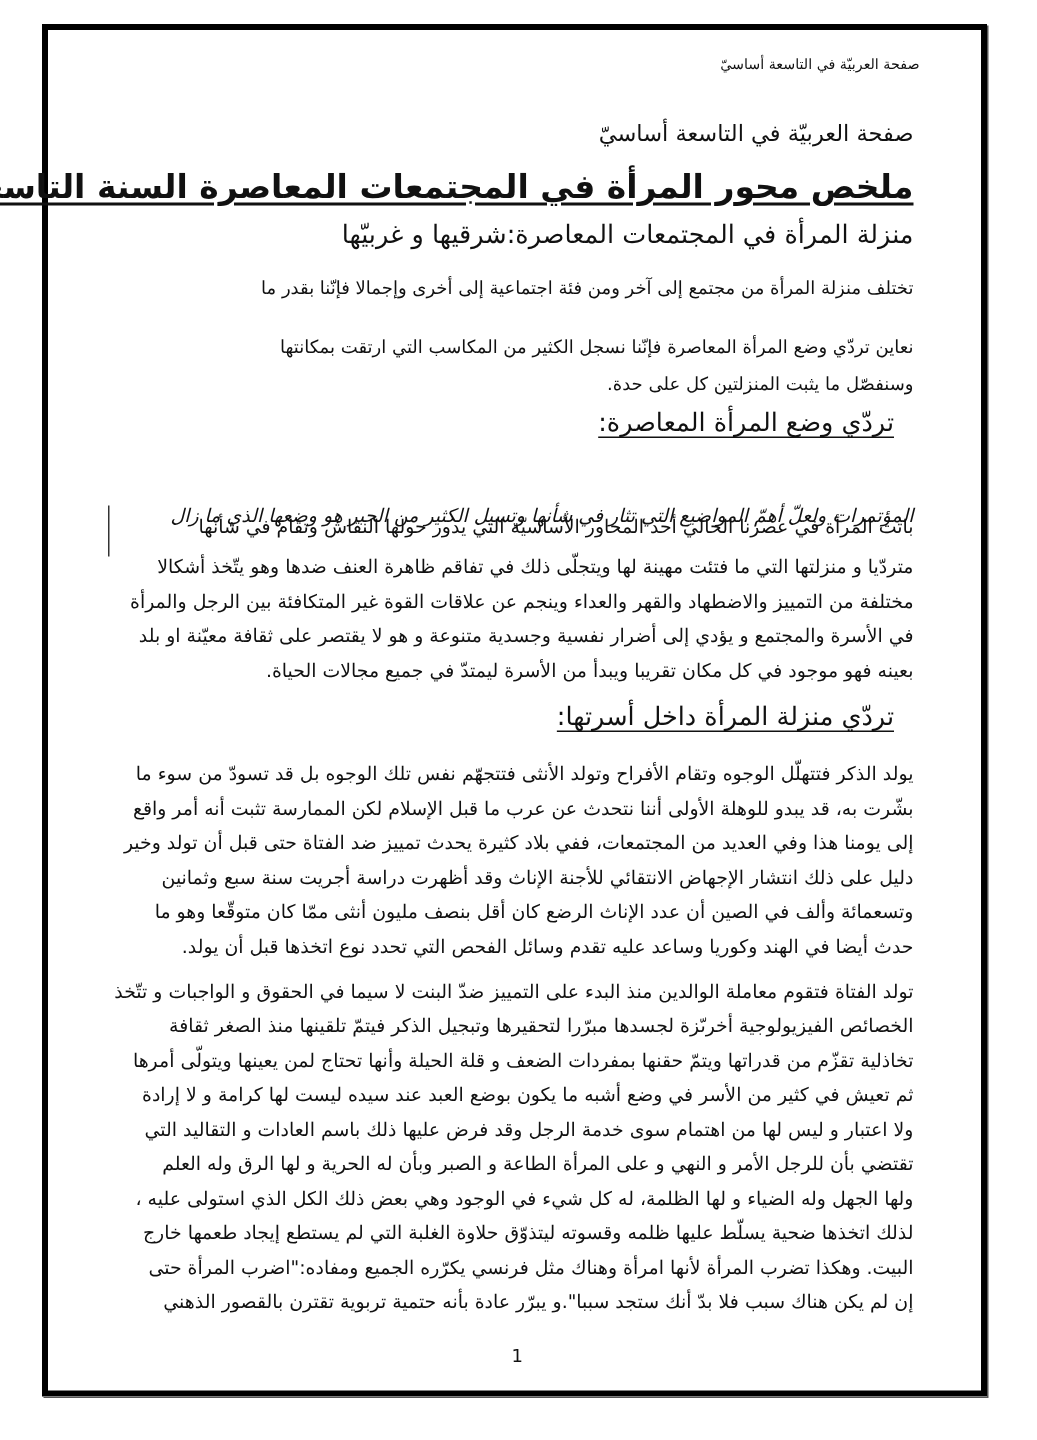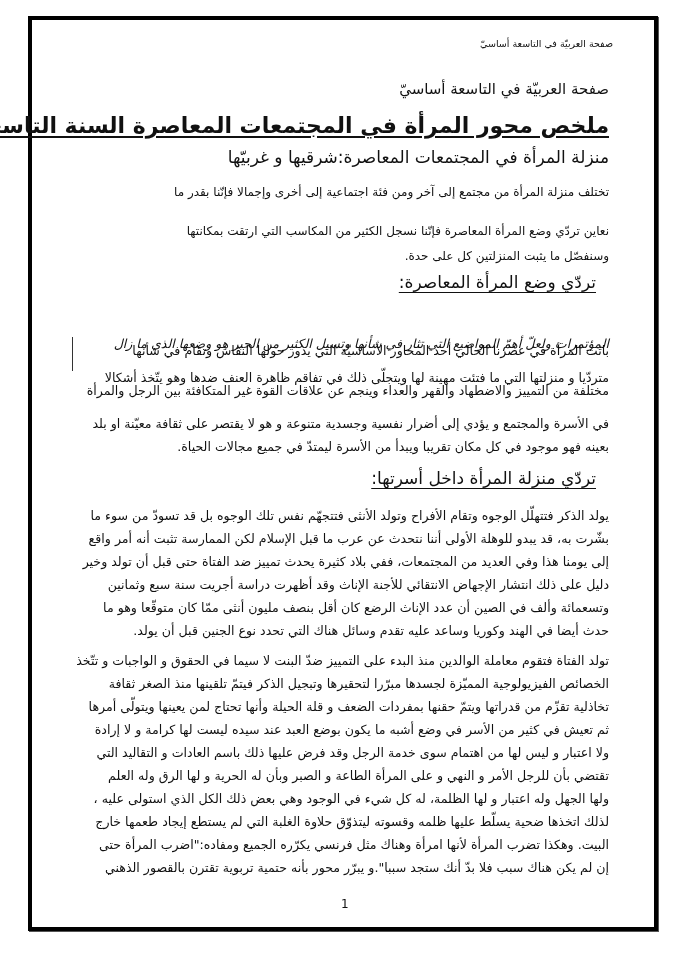--- a/index.html
+++ b/index.html
@@ -28,39 +28,39 @@
 
 <div class="line p13" style="top:185px;">تختلف منزلة المرأة من مجتمع إلى آخر ومن فئة اجتماعية إلى أخرى وإجمالا فإنّنا بقدر ما</div>
 <div class="line p13" style="top:224px;">نعاين تردّي وضع المرأة المعاصرة فإنّنا نسجل الكثير من المكاسب التي ارتقت بمكانتها</div>
 <div class="line p13" style="top:249px;">وسنفصّل ما يثبت المنزلتين كل على حدة.</div>
 
 <div class="line h3" style="top:272px; right:95px;">تردّي وضع المرأة المعاصرة:</div>
 
 <div class="line p" style="top:296px;margin-top:47px;">باتت المرأة في عصرنا الحالي أحد المحاور الأساسيّة التي يدور حولها النقاش وتقام في شأنها</div>
 <div class="line p" style="top:336px;font-style:italic;">المؤتمرات ولعلّ أهمّ المواضيع التي تثار في شأنها وتسيل الكثير من الحبر هو وضعها الذي ما زال</div>
 <div class="line p" style="top:370px;">متردّيا و منزلتها التي ما فتئت مهينة لها ويتجلّى ذلك في تفاقم ظاهرة العنف ضدها وهو يتّخذ أشكالا</div>
-<div class="line p" style="top:383px;">مختلفة من التمييز والاضطهاد والقهر والعداء وينجم عن علاقات القوة غير المتكافئة بين الرجل والمرأة</div>
+<div class="line p" style="top:393px;">مختلفة من التمييز والاضطهاد والقهر والعداء وينجم عن علاقات القوة غير المتكافئة بين الرجل والمرأة</div>
 <div class="line p" style="top:416px;">في الأسرة والمجتمع و يؤدي إلى أضرار نفسية وجسدية متنوعة و هو لا يقتصر على ثقافة معيّنة او بلد</div>
 <div class="line p" style="top:439px;">بعينه فهو موجود في كل مكان تقريبا ويبدأ من الأسرة ليمتدّ في جميع مجالات الحياة.</div>
 
 <div class="cursor"></div>
 
 <div class="line h3" style="top:468px; right:95px;">تردّي منزلة المرأة داخل أسرتها:</div>
 
 <div class="line p" style="top:508px;">يولد الذكر فتتهلّل الوجوه وتقام الأفراح وتولد الأنثى فتتجهّم نفس تلك الوجوه بل قد تسودّ من سوء ما</div>
 <div class="line p" style="top:531px;">بشّرت به، قد يبدو للوهلة الأولى أننا نتحدث عن عرب ما قبل الإسلام لكن الممارسة تثبت أنه أمر واقع</div>
 <div class="line p" style="top:554px;">إلى يومنا هذا وفي العديد من المجتمعات، ففي بلاد كثيرة يحدث تمييز ضد الفتاة حتى قبل أن تولد وخير</div>
 <div class="line p" style="top:577px;">دليل على ذلك انتشار الإجهاض الانتقائي للأجنة الإناث وقد أظهرت دراسة أجريت سنة سبع وثمانين</div>
 <div class="line p" style="top:600px;">وتسعمائة وألف في الصين أن عدد الإناث الرضع كان أقل بنصف مليون أنثى ممّا كان متوقّعا وهو ما</div>
-<div class="line p" style="top:623px;">حدث أيضا  في الهند وكوريا وساعد عليه تقدم وسائل هناك التي تحدد نوع الجنين قبل أن يولد.</div>
+<div class="line p" style="top:623px;">حدث أيضا  في الهند وكوريا وساعد عليه تقدم وسائل الفحص التي تحدد نوع اتخذها قبل أن يولد.</div>
 
 <div class="line p" style="top:653px;">تولد الفتاة فتقوم معاملة الوالدين منذ البدء على التمييز ضدّ البنت لا سيما في الحقوق و الواجبات و تتّخذ</div>
-<div class="line p" style="top:676px;">الخصائص الفيزيولوجية المميّزة لجسدها مبرّرا لتحقيرها وتبجيل الذكر فيتمّ تلقينها منذ الصغر ثقافة</div>
+<div class="line p" style="top:676px;">الخصائص الفيزيولوجية أخرىّزة لجسدها مبرّرا لتحقيرها وتبجيل الذكر فيتمّ تلقينها منذ الصغر ثقافة</div>
 <div class="line p" style="top:699px;">تخاذلية تقزّم من قدراتها ويتمّ حقنها بمفردات الضعف و قلة الحيلة وأنها تحتاج لمن يعينها ويتولّى أمرها</div>
 <div class="line p" style="top:722px;">ثم تعيش في كثير من الأسر في وضع أشبه ما يكون بوضع العبد  عند سيده ليست لها كرامة و لا إرادة</div>
 <div class="line p" style="top:745px;">ولا اعتبار و ليس لها من اهتمام سوى خدمة الرجل وقد فرض عليها ذلك باسم العادات و التقاليد التي</div>
 <div class="line p" style="top:768px;">تقتضي بأن للرجل الأمر و النهي و على المرأة الطاعة و الصبر وبأن له الحرية و لها الرق وله العلم</div>
-<div class="line p" style="top:791px;">ولها الجهل وله اعتبار و لها الظلمة، له كل شيء في الوجود وهي بعض ذلك الكل الذي استولى عليه ،</div>
+<div class="line p" style="top:791px;">ولها الجهل وله الضياء و لها الظلمة، له كل شيء في الوجود وهي بعض ذلك الكل الذي استولى عليه ،</div>
 <div class="line p" style="top:814px;">لذلك اتخذها ضحية يسلّط عليها ظلمه وقسوته ليتذوّق حلاوة الغلبة التي لم يستطع إيجاد طعمها خارج</div>
 <div class="line p" style="top:837px;">البيت. وهكذا تضرب المرأة لأنها امرأة وهناك مثل فرنسي يكرّره الجميع ومفاده:"اضرب المرأة حتى</div>
-<div class="line p" style="top:860px;">إن لم يكن هناك سبب فلا بدّ أنك ستجد سببا".و يبرّر محور بأنه حتمية تربوية تقترن بالقصور الذهني</div>
+<div class="line p" style="top:860px;">إن لم يكن هناك سبب فلا بدّ أنك ستجد سببا".و يبرّر عادة بأنه حتمية تربوية تقترن بالقصور الذهني</div>
 
 <div class="page-num">1</div>
 
 </body></html>

